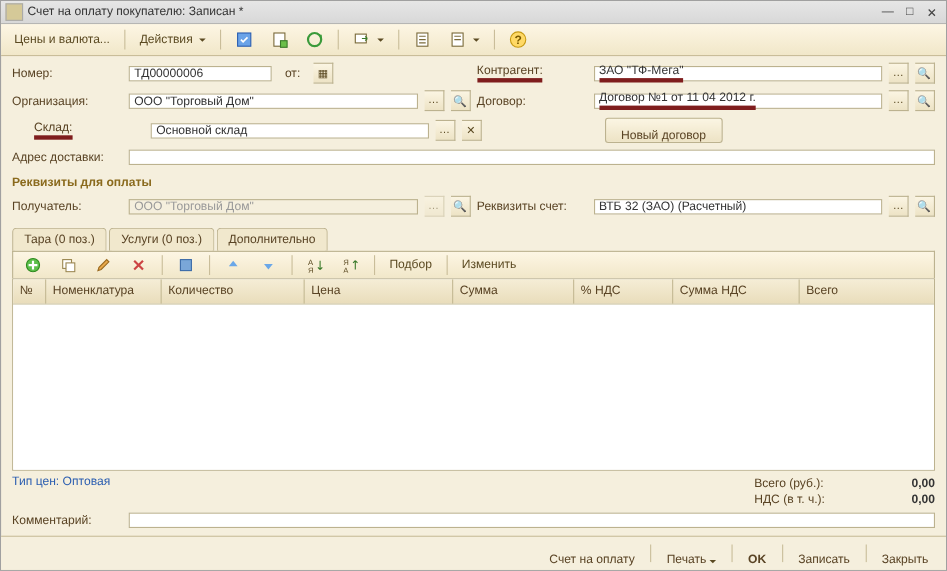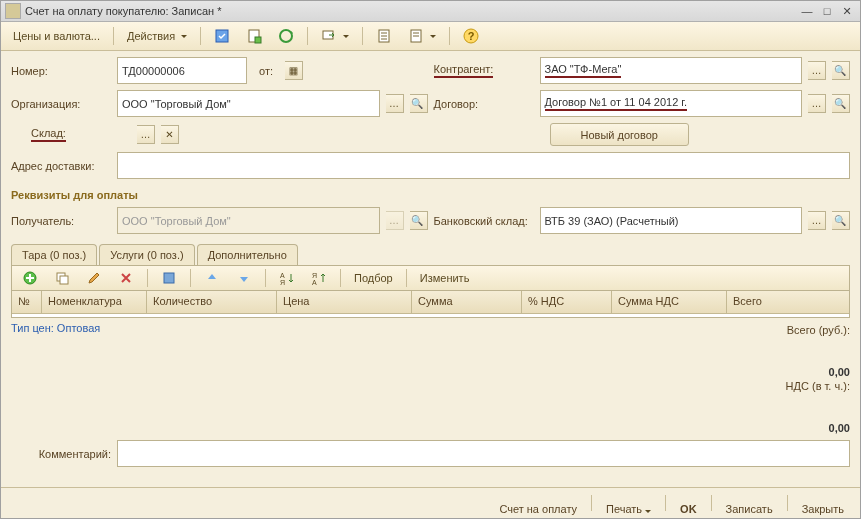--- a/index.html
+++ b/index.html
@@ -9,44 +9,44 @@
   .titlebar .spacer{flex:1;}
   .winbtn{width:18px;height:14px;display:flex;align-items:center;justify-content:center;margin-left:2px;color:#444;}
   .toolbar{height:28px;background:linear-gradient(#fdf6e4,#f1e7c9);border-bottom:1px solid #c9bd99;display:flex;align-items:center;padding:0 6px;gap:4px;}
   .tbtn{padding:3px 6px;display:flex;align-items:center;gap:3px;color:#5b4a22;border-radius:2px;}
   .tsep{width:1px;height:18px;background:#c9bd99;margin:0 3px;}
   .drop::after{content:"";display:inline-block;margin-left:3px;border-top:3px solid #5b4a22;border-left:3px solid transparent;border-right:3px solid transparent;}
   .ticonimg{width:16px;height:16px;display:inline-flex;align-items:center;justify-content:center;}
   .body{flex:1;display:flex;flex-direction:column;padding:6px 10px 0 10px;overflow:hidden;}
   .row{display:flex;align-items:center;margin-bottom:6px;gap:6px;}
   .lbl{width:100px;color:#594324;}
-  .lbl-under{border-bottom:2px solid #7f1d1d;display:inline-block;padding-bottom:1px;}
-  .input{height:27px;background:#fff;border:1px solid #bcb28f;padding:0 4px;display:flex;align-items:center;color:#333;box-sizing:border-box;}
+  .lbl-under{border-bottom:4px solid #7f1d1d;display:inline-block;padding-bottom:1px;}
+  .input{height:14px;background:#fff;border:1px solid #bcb28f;padding:0 4px;display:flex;align-items:center;color:#333;box-sizing:border-box;}
   .input.ro{background:#f5efdd;color:#999;}
   .inbtn{width:18px;height:19px;border:1px solid #bcb28f;border-left:none;background:linear-gradient(#fbf5e3,#ede3c5);display:flex;align-items:center;justify-content:center;font-size:10px;color:#5b4a22;box-sizing:border-box;}
   .section{color:#8a6a1d;font-weight:bold;margin:4px 0 6px 0;}
   .tabs{display:flex;gap:2px;margin-top:4px;}
   .tab{padding:4px 10px;border:1px solid #bcb28f;border-bottom:none;background:#f1e8cd;border-radius:4px 4px 0 0;color:#594324;}
   .tab.active{background:#fdf8e9;border-color:#bcb28f;position:relative;top:1px;}
   .tabtoolbar{height:24px;border:1px solid #bcb28f;border-bottom:none;background:linear-gradient(#fdf6e4,#f1e7c9);display:flex;align-items:center;gap:4px;padding:0 4px;}
   .grid{flex:1;border:1px solid #bcb28f;background:#fff;display:flex;flex-direction:column;}
   .ghead{height:22px;display:flex;background:linear-gradient(#f5edd6,#e9ddbb);border-bottom:1px solid #c4b993;}
   .gcol{border-right:1px solid #c4b993;padding:4px 6px;color:#594324;font-size:11px;box-sizing:border-box;}
   .gbody{flex:1;background:#fff;}
   .footer1{display:flex;justify-content:space-between;align-items:flex-start;padding:4px 0;}
   .priceType{color:#2a5db0;}
   .totals{margin-left:auto;text-align:right;}
-  .totrow{display:flex;justify-content:space-between;gap:30px;margin:2px 0;flex-direction:column;}
+  .totrow{display:flex;justify-content:space-between;gap:30px;margin:2px 0;}
   .totlbl{color:#594324;}
   .totval{font-weight:bold;color:#333;width:70px;text-align:right;}
   .buttonbar{height:30px;border-top:1px solid #c9bd99;background:#f5efdd;display:flex;align-items:center;justify-content:flex-end;padding:0 8px;gap:6px;}
   .bbtn{padding:3px 8px;color:#594324;margin-top:12px;}
   .bbtn.bold{font-weight:bold;}
   .bsep{width:1px;height:16px;background:#c9bd99;}
-  .newbtn{height:21px;padding:0 30px;border:1px solid #bcb28f;background:linear-gradient(#fbf5e3,#ede3c5);border-radius:3px;display:flex;align-items:center;color:#594324;}
+  .newbtn{height:21px;padding:0 14px;border:1px solid #bcb28f;background:linear-gradient(#fbf5e3,#ede3c5);border-radius:3px;display:flex;align-items:flex-end;color:#594324;}
   svg{display:block;}
 </style>
 </head>
 <body>
 
 <div class="window">
   <div class="titlebar">
     <div class="ticon"></div>
     <span>Счет на оплату покупателю: Записан *</span>
     <div class="spacer"></div>
@@ -172,20 +172,23 @@
         <div class="inbtn">…</div>
         <div class="inbtn">
             <span>🔍</span>
           </div>
       </div>
     </div>
 
     <div class="row">
       <div style="display:flex;flex:1;align-items:center;gap:6px;margin-left:20px;">
         <div class="lbl"><span class="lbl-under">Склад:</span></div>
+        <div class="input" style="flex:1;">
+            <span>Основной склад</span>
+          </div>
         <div class="inbtn">…</div>
         <div class="inbtn">✕</div>
       </div>
       <div style="display:flex;flex:1;align-items:center;gap:6px;">
         <div class="lbl"></div>
         <div class="newbtn">
             <span>Новый договор</span>
           </div>
       </div>
     </div>
@@ -204,23 +207,23 @@
         <div class="lbl">Получатель:</div>
         <div class="input ro" style="flex:1;">
             <span>ООО "Торговый Дом"</span>
           </div>
         <div class="inbtn" style="opacity:.5">…</div>
         <div class="inbtn">
             <span>🔍</span>
           </div>
       </div>
       <div style="display:flex;flex:1;align-items:center;gap:6px;">
-        <div class="lbl">Банковский склад:</div>
-        <div class="input" style="flex:1;">
-            <span>ВТБ 39 (ЗАО) (Расчетный)</span>
+        <div class="lbl">Реквизиты счет:</div>
+        <div class="input" style="flex:1;">
+            <span>ВТБ 32 (ЗАО) (Расчетный)</span>
           </div>
         <div class="inbtn">…</div>
         <div class="inbtn">
             <span>🔍</span>
           </div>
       </div>
     </div>
 
     <div class="tabs">
       <div class="tab"><span>Тара (0 поз.)</span></div>
@@ -332,21 +335,21 @@
           <span class="totlbl">Всего (руб.):</span>
           <span class="totval">0,00</span>
         </div>
         <div class="totrow">
           <span class="totlbl">НДС (в т. ч.):</span>
           <span class="totval">0,00</span>
         </div>
       </div>
     </div>
 
-    <div class="row" style="margin-bottom:20px;text-align:right;">
+    <div class="row" style="margin-bottom:7px;">
       <div class="lbl">Комментарий:</div>
       <div class="input" style="flex:1;">
           <span></span>
         </div>
     </div>
   </div>
 
   <div class="buttonbar">
     <div class="bbtn"><span>Счет на оплату</span></div>
     <div class="bsep"></div>

